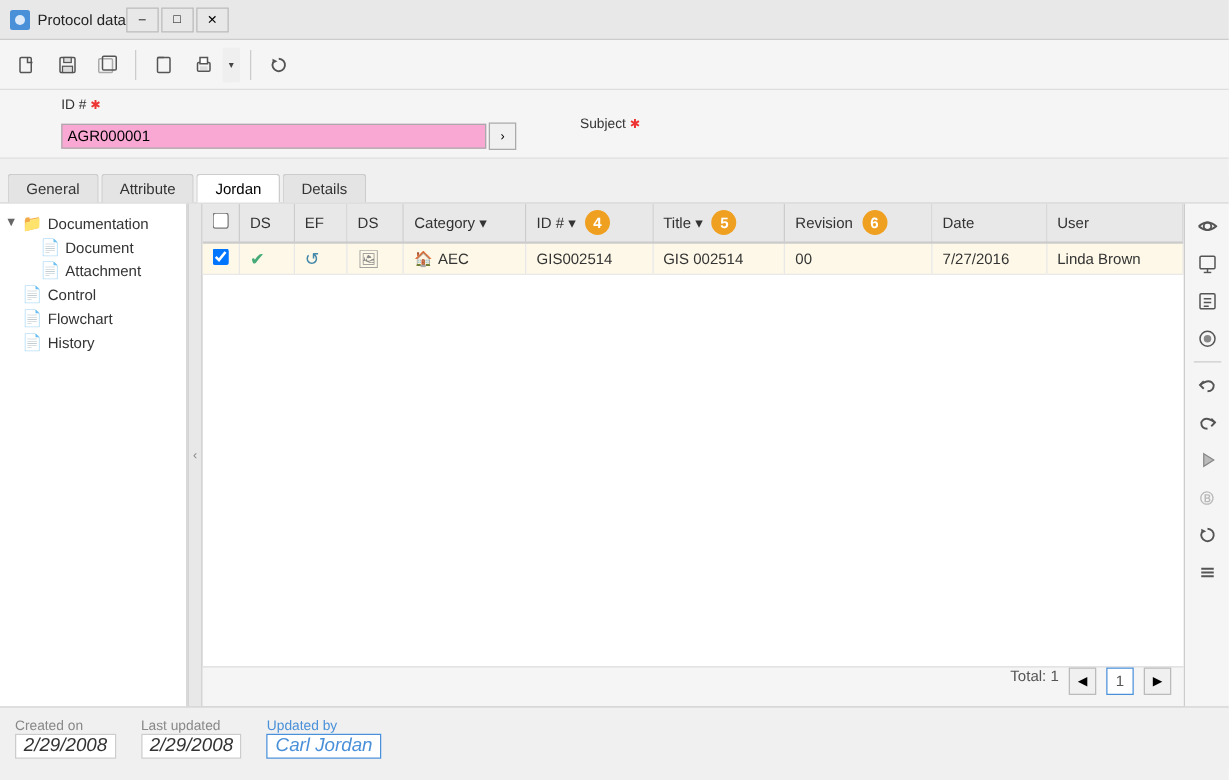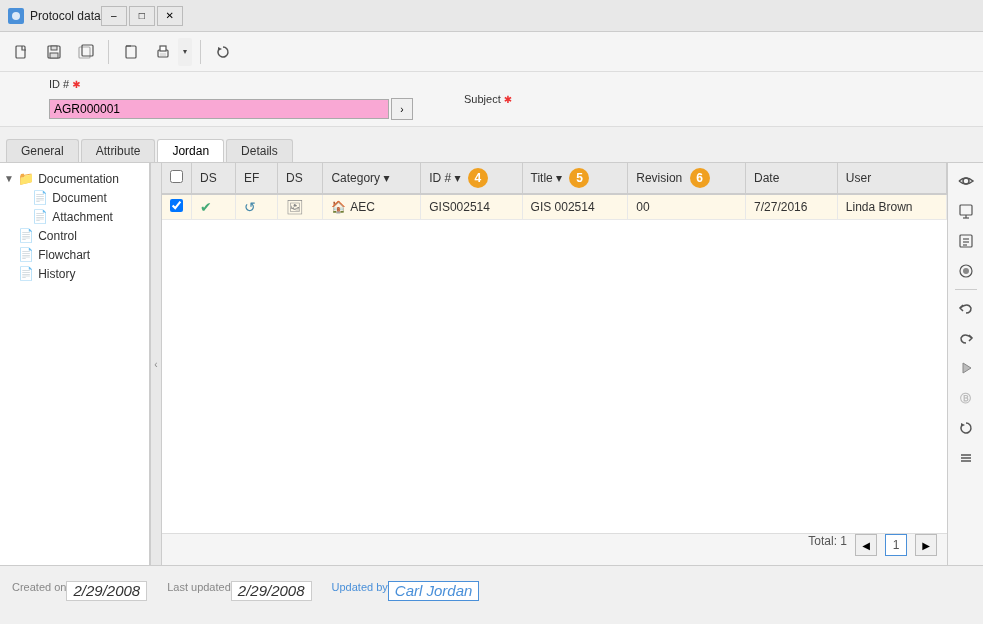--- a/index.html
+++ b/index.html
@@ -305,21 +305,21 @@
     
     .status-bar {
       height: 50px;
       background: #f0f0f0;
       border-top: 1px solid #ccc;
       display: flex;
       align-items: center;
       padding: 0 12px;
       gap: 20px;
     }
-    .status-field { display: flex; flex-direction: row; }
+    .status-field { display: flex; flex-direction: column; }
     .status-label { font-size: 11px; color: #888; }
     .status-value {
       font-size: 15px;
       color: #333;
       background: white;
       border: 1px solid #ccc;
       padding: 1px 6px;
       min-width: 80px;
       height: 20px;
       display: flex; align-items: center; font-style: italic;

